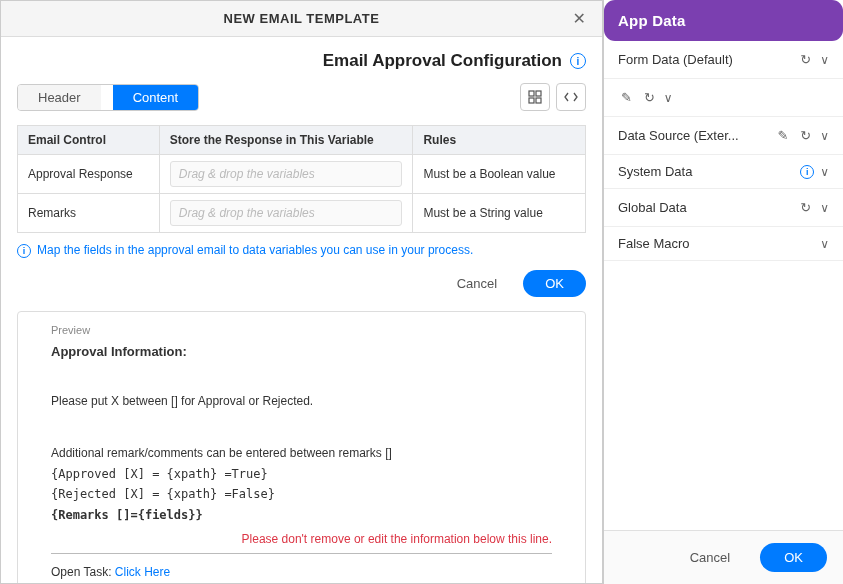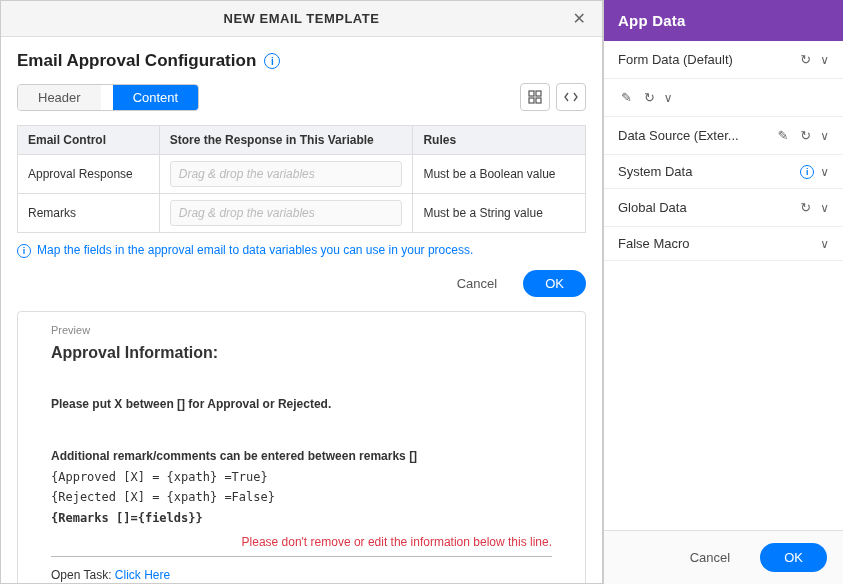--- a/index.html
+++ b/index.html
@@ -68,20 +68,21 @@
       padding: 14px 16px;
       overflow-y: auto;
     }
 
     
     .page-header {
       display: flex;
       align-items: center;
       gap: 8px;
       margin-bottom: 12px;
+      justify-content: flex-end;
     }
     .page-title {
       font-size: 17px;
       font-weight: 600;
       color: #222;
     }
     .info-icon {
       width: 16px;
       height: 16px;
       border-radius: 50%;
@@ -232,28 +233,28 @@
       color: #333;
       background: #fff;
     }
     .preview-label {
       font-size: 11px;
       color: #888;
       margin-bottom: 8px;
     }
     .preview-title {
       font-weight: bold;
-      font-size: 16px;
+      font-size: 13px;
       margin-bottom: 8px;
     }
     .preview-body {
       line-height: 1.7;
     }
     .preview-body .bold-line {
-      font-weight: bold;
+      font-weight: normal;
       margin-top: 32px;
     }
     .preview-body .mono {
       font-family: monospace;
       font-size: 12px;
     }
     .preview-body .mono-bold {
       font-family: monospace;
       font-size: 12px;
       font-weight: bold;
@@ -282,20 +283,21 @@
       border-left: 1px solid #ccc;
       background: #fff;
     }
     .right-panel-header {
       background: #7b3fb0;
       color: #fff;
       padding: 12px 14px;
       font-size: 15px;
       font-weight: 600;
       letter-spacing: 0.2px;
+      border-radius: 11px;
     }
     .app-data-list {
       flex: 1;
       overflow-y: auto;
     }
     .app-data-item {
       display: flex;
       align-items: center;
       padding: 9px 14px;
       border-bottom: 1px solid #eee;

